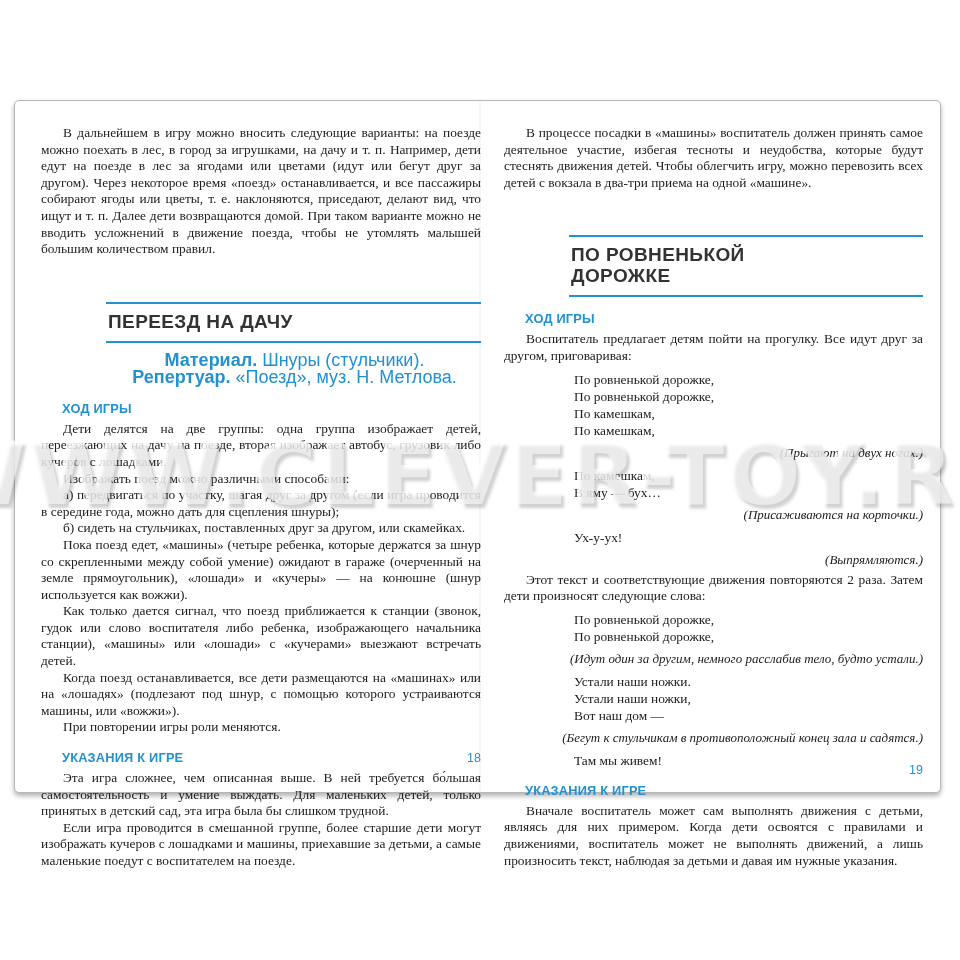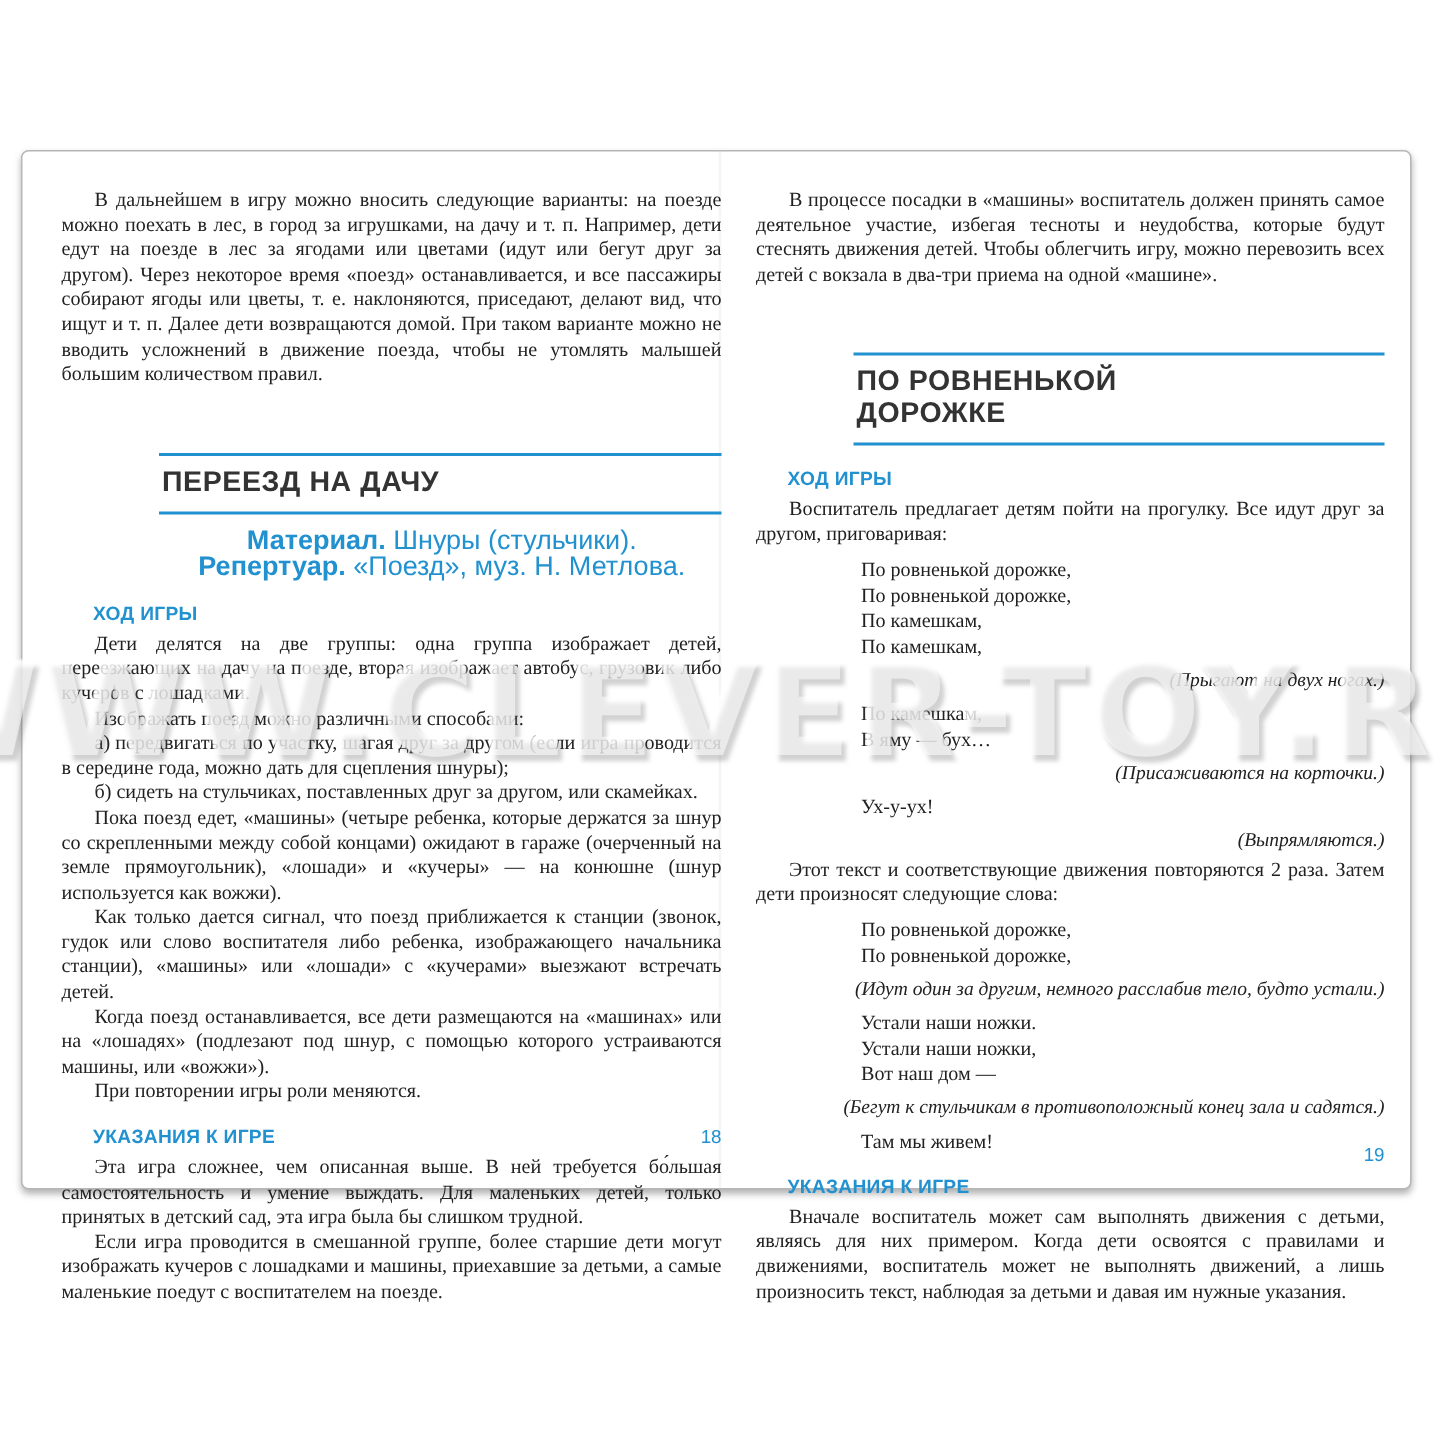--- a/index.html
+++ b/index.html
@@ -108,21 +108,21 @@
           <span>«Поезд», муз. Н. Метлова.</span>
         </div>
       </div>
 
       <div class="blocks" id="left-blocks">
           <div class="subhead">ХОД ИГРЫ</div>
           <p class="para" lang="ru">Дети делятся на две группы: одна группа изображает детей, переезжающих на дачу на поезде, вторая изображает автобус, грузовик либо кучеров с лошадками.</p>
           <p class="para" lang="ru">Изображать поезд можно различными способами:</p>
           <p class="para" lang="ru">а) передвигаться по участку, шагая друг за другом (если игра проводится в середине года, можно дать для сцепления шнуры);</p>
           <p class="para" lang="ru">б) сидеть на стульчиках, поставленных друг за другом, или скамейках.</p>
-          <p class="para" lang="ru">Пока поезд едет, «машины» (четыре ребенка, которые держатся за шнур со скрепленными между собой концами) ожидают в гараже (очерченный на земле прямоугольник), «лошади» и «кучеры» — на конюшне (шнур используется как вожжи).</p>
+          <p class="para" lang="ru">Пока поезд едет, «машины» (четыре ребенка, которые держатся за шнур со скрепленными между собой умение) ожидают в гараже (очерченный на земле прямоугольник), «лошади» и «кучеры» — на конюшне (шнур используется как вожжи).</p>
           <p class="para" lang="ru">Как только дается сигнал, что поезд приближается к станции (звонок, гудок или слово воспитателя либо ребенка, изображающего начальника станции), «машины» или «лошади» с «кучерами» выезжают встречать детей.</p>
           <p class="para" lang="ru">Когда поезд останавливается, все дети размещаются на «машинах» или на «лошадях» (подлезают под шнур, с помощью которого устраиваются машины, или «вожжи»).</p>
           <p class="para" lang="ru">При повторении игры роли меняются.</p>
           <div class="subhead">УКАЗАНИЯ К ИГРЕ</div>
           <p class="para" lang="ru">Эта игра сложнее, чем описанная выше. В ней требуется бо́льшая самостоятельность и умение выждать. Для маленьких детей, только принятых в детский сад, эта игра была бы слишком трудной.</p>
           <p class="para" lang="ru">Если игра проводится в смешанной группе, более старшие дети могут изображать кучеров с лошадками и машины, приехавшие за детьми, а самые маленькие поедут с воспитателем на поезде.</p>
         </div>
     </div>
 
     <div class="page page-right">

